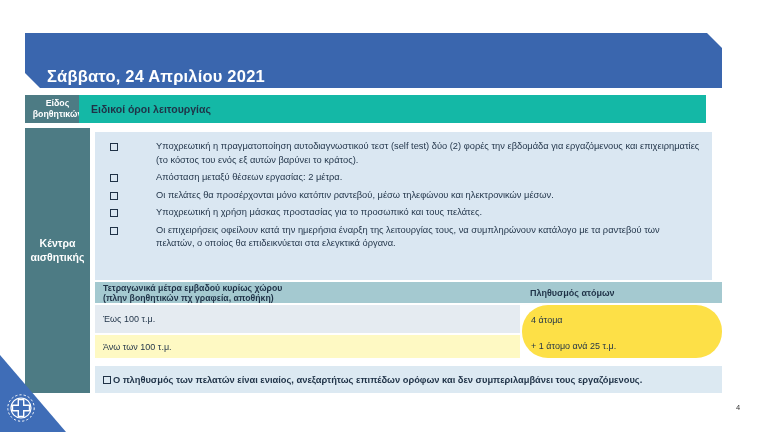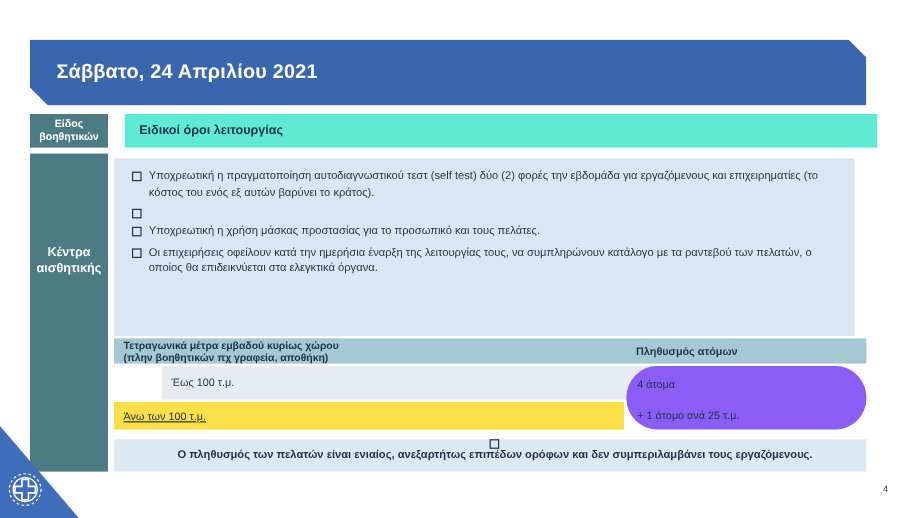--- a/index.html
+++ b/index.html
@@ -10,89 +10,89 @@
     color:#1F3247;
   }
   
   .banner{
     position:absolute; left:25px; top:33px; width:697px; height:55px;
     background:#3A66AE;
     clip-path:polygon(0 0, calc(100% - 15px) 0, 100% 15px, 100% 100%, 15px 100%, 0 calc(100% - 15px));
   }
   .banner .title{
     display:block; padding-left:22px; line-height:55px;
-    font-size:16.5px; font-weight:bold; color:#ffffff; letter-spacing:.2px;
+    font-size:16.5px; font-weight:bold; color:#ffffff; letter-spacing:.2px;margin-top:16px;
   }
   
   .type-label{
     position:absolute; left:25px; top:95px; width:65px; height:28px;
     background:#4D7B84; color:#ffffff; font-weight:bold; font-size:8.8px;
     display:flex; align-items:center; justify-content:center; text-align:center;
     line-height:1.2; padding:0 4px; box-sizing:border-box;
   }
   .type-value{
-    position:absolute; left:104px; top:95px; width:627px; height:28px;
-    background:#5eead4;
+    position:absolute; left:79px; top:95px; width:627px; height:28px;
+    background:#14b8a6;
   }
   .type-value span{
     display:block; padding-left:12px; line-height:28px;
     font-size:10.5px; font-weight:bold; color:#1F3247;
   }
   
   .sidebar{
     position:absolute; left:25px; top:128px; width:65px; height:265px;
     background:#4D7B84;
   }
   .sidebar span{
-    display:block; padding-top:76px; text-align:center;
+    display:block; padding-top:109px; text-align:center;
     color:#ffffff; font-weight:bold; font-size:10.5px; line-height:1.3;
   }
   
   .rules{
     position:absolute; left:95px; top:132px; width:617px; height:148px;
     background:#DAE7F2; box-sizing:border-box; padding:8px 12px 0 15px;
   }
   .rule{display:flex; margin-bottom:4px;}
-  .rule .txt{font-size:9.3px; line-height:13.5px; color:#1F3247;}
+  .rule .txt{font-size:9.3px; line-height:13.5px; color:#1F3247;margin-left:32px;}
   .cb{
     flex:none; display:inline-block; width:6px; height:6px;
     border:1.2px solid #1F3247; background:transparent;
     margin:3px 6px 0 0;
   }
   
   .cap-table{position:absolute; left:95px; top:282px; width:627px; height:92px;}
   .cap-header{
     position:absolute; left:0; top:0; width:627px; height:21px; background:#A4C9D0;
   }
   .col1h{
     position:absolute; left:8px; top:1px; font-size:8.7px; font-weight:bold;
     line-height:10px; color:#1F3247;
   }
   .col2h{
     position:absolute; left:435px; top:0; height:21px; display:flex; align-items:center;
     font-size:9px; font-weight:bold; color:#1F3247;
   }
   .cell-area1{
     position:absolute; left:0; top:23px; width:425px; height:28px; background:#E5EBF1;
-    display:flex; align-items:center; padding-left:8px; box-sizing:border-box; font-size:9px;margin-left:40px;
+    display:flex; align-items:center; padding-left:8px; box-sizing:border-box; font-size:9px;
   }
   .cell-area2{
-    position:absolute; left:0; top:53px; width:425px; height:23px; background:#fde047;
-    display:flex; align-items:center; padding-left:8px; box-sizing:border-box; font-size:9px;text-decoration:underline;
+    position:absolute; left:0; top:53px; width:425px; height:23px; background:#fef9c3;
+    display:flex; align-items:center; padding-left:8px; box-sizing:border-box; font-size:9px;
   }
   .col2-panel{
-    position:absolute; left:427px; top:23px; width:200px; height:53px; background:#8b5cf6;border-radius:26px;
+    position:absolute; left:427px; top:23px; width:200px; height:53px; background:#fde047;border-radius:26px;
   }
   .people-cell1{height:29px; display:flex; align-items:center; padding-left:9px; font-size:9px;}
   .people-cell2{height:24px; display:flex; align-items:center; padding-left:9px; font-size:9px;}
   
   .footnote{
     position:absolute; left:95px; top:366px; width:627px; height:27px;
     background:#DCE9F2; display:flex; align-items:center;
-    padding-left:8px; box-sizing:border-box;flex-direction:column;
+    padding-left:8px; box-sizing:border-box;
   }
   .footnote .cb{margin:0 2px 0 0;}
   .footnote .txt{font-size:9.3px; font-weight:bold; color:#1F3247;}
   
   .corner{
     position:absolute; left:0; top:355px; width:66px; height:77px;
     background:#3F6DB7;
     clip-path:polygon(0 0, 100% 100%, 0 100%);
   }
   .emblem{position:absolute; left:6px; top:393px; width:30px; height:30px;}
@@ -122,20 +122,25 @@
     <span>Κέντρα αισθητικής</span>
   </div>
 
   <div class="rules">
     <div class="rule">
       <span class="cb"></span>
       <span class="txt">Υποχρεωτική η πραγματοποίηση αυτοδιαγνωστικού τεστ (self test) δύο (2) φορές την εβδομάδα για εργαζόμενους και επιχειρηματίες (το κόστος του ενός εξ αυτών βαρύνει το κράτος).</span>
     </div>
     <div class="rule">
       <span class="cb"></span>
+      <span class="txt">Απόσταση μεταξύ θέσεων εργασίας: 2 μέτρα.</span>
+    </div>
+    <div class="rule">
+      <span class="cb"></span>
+      <span class="txt">Οι πελάτες θα προσέρχονται μόνο κατόπιν ραντεβού, μέσω τηλεφώνου και ηλεκτρονικών μέσων.</span>
     </div>
     <div class="rule">
       <span class="cb"></span>
       <span class="txt">Υποχρεωτική η χρήση μάσκας προστασίας για το προσωπικό και τους πελάτες.</span>
     </div>
     <div class="rule">
       <span class="cb"></span>
       <span class="txt">Οι επιχειρήσεις οφείλουν κατά την ημερήσια έναρξη της λειτουργίας τους, να συμπληρώνουν κατάλογο με τα ραντεβού των πελατών, ο οποίος θα επιδεικνύεται στα ελεγκτικά όργανα.</span>
     </div>
   </div>

